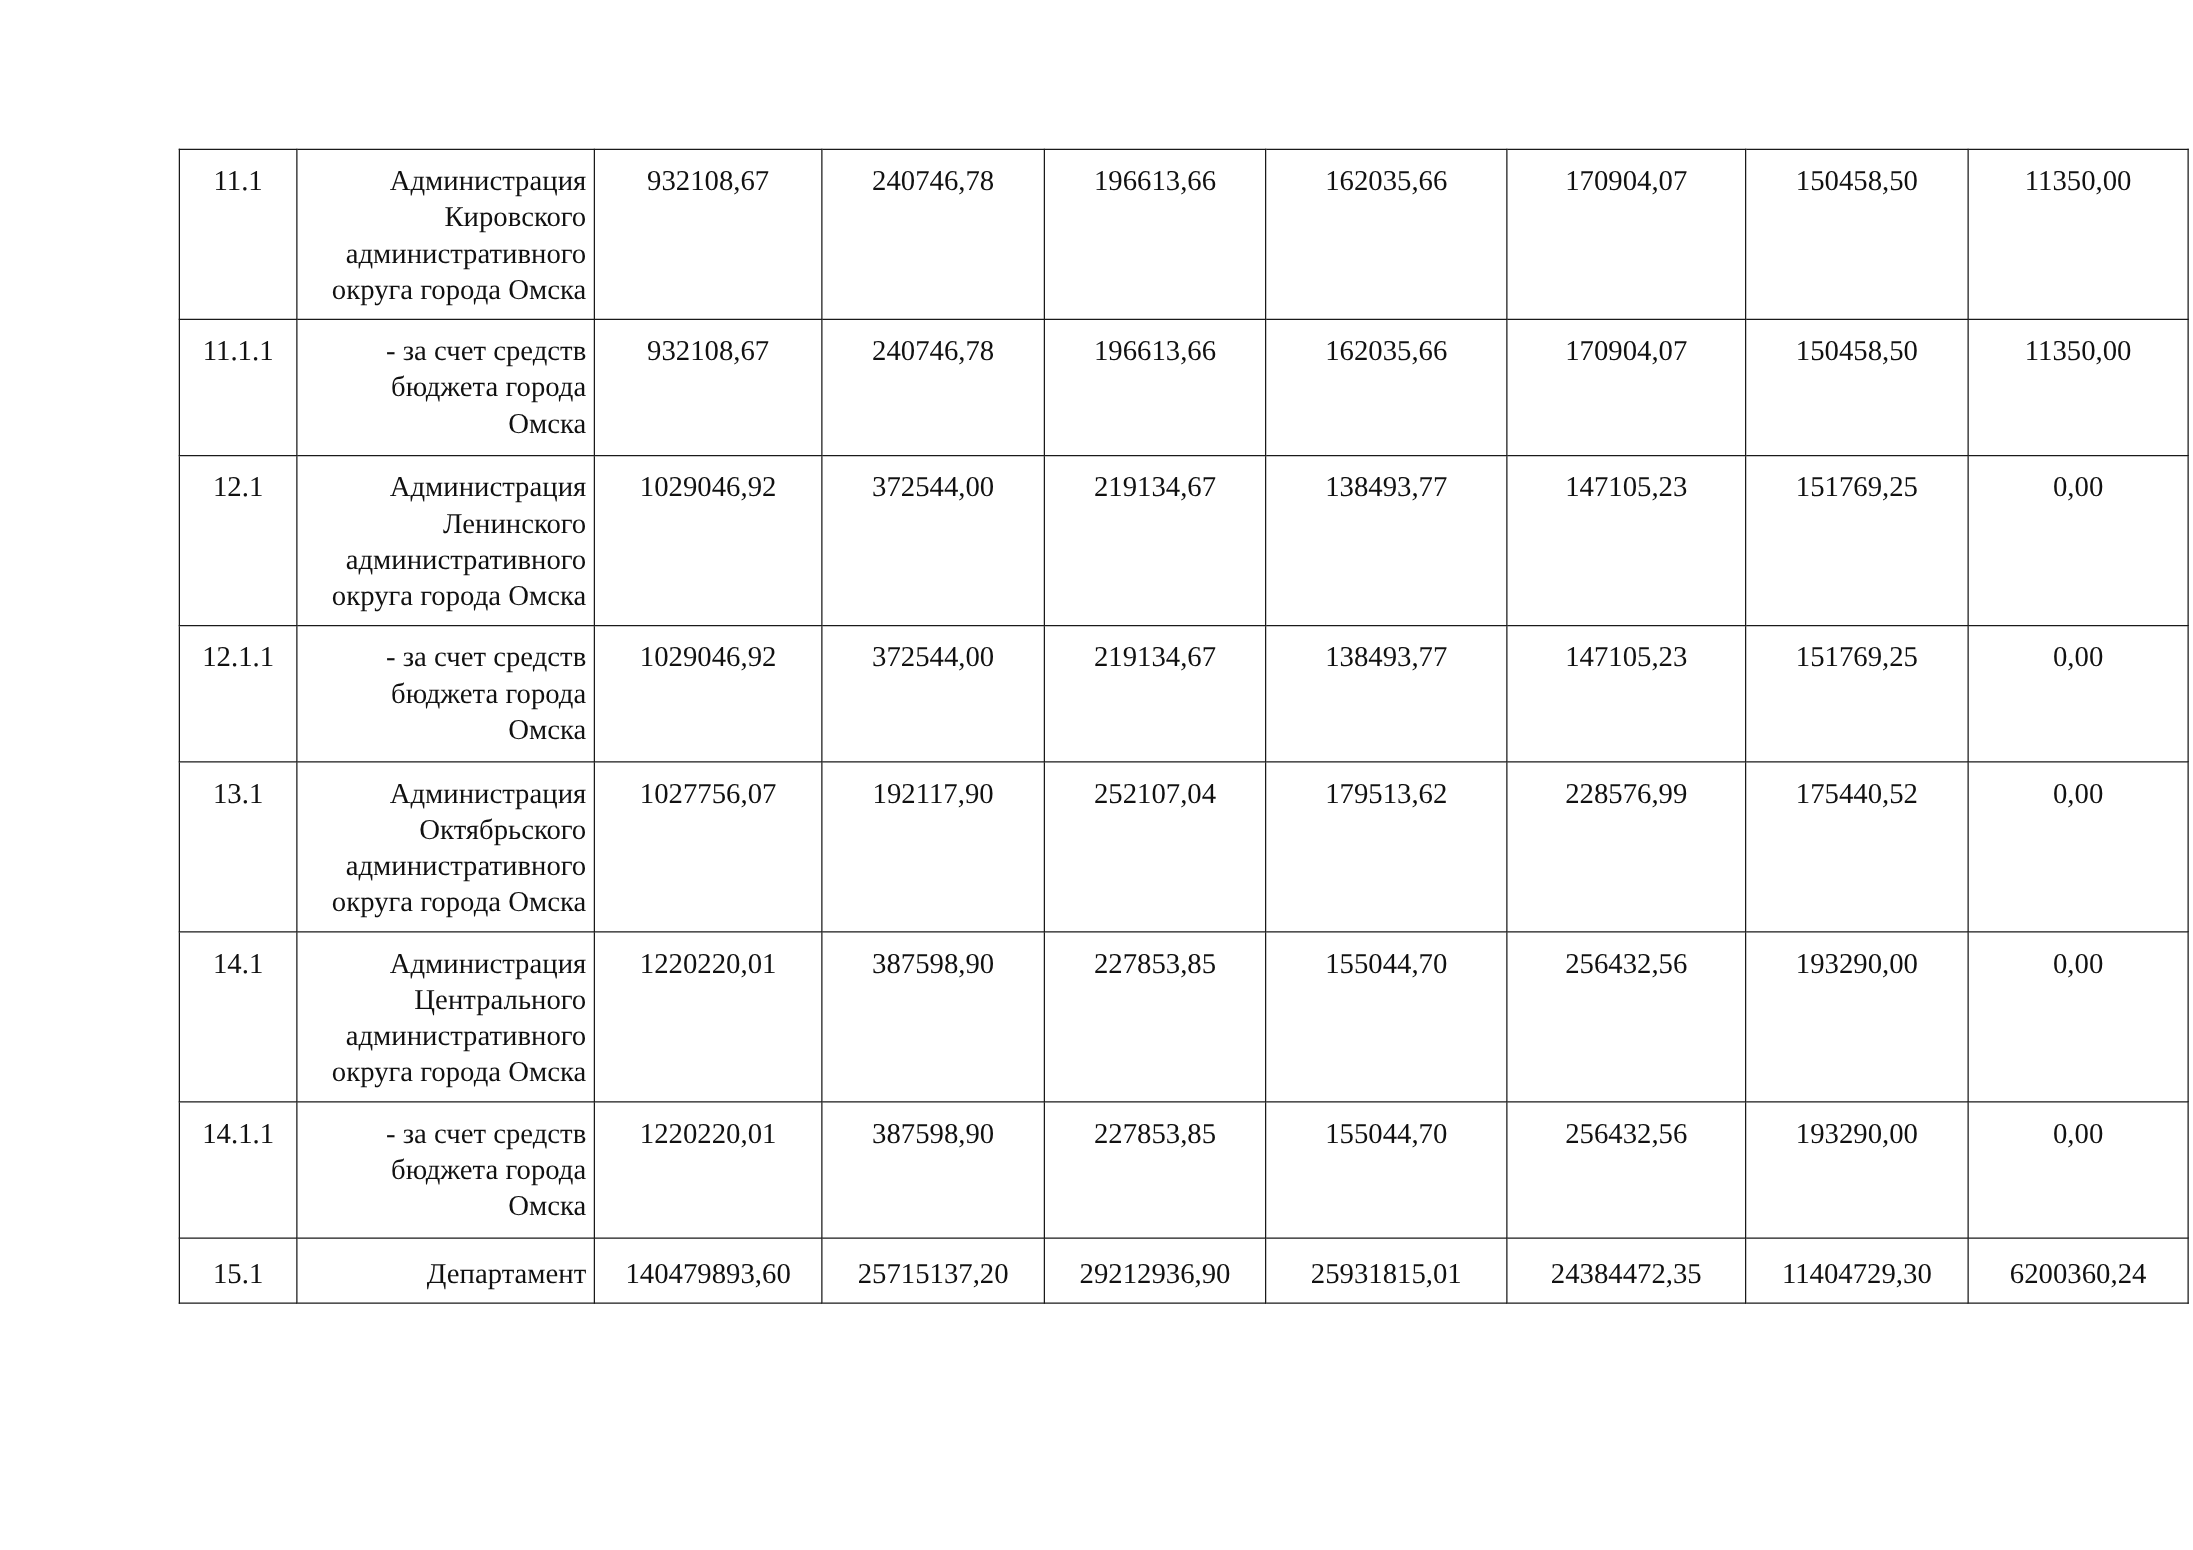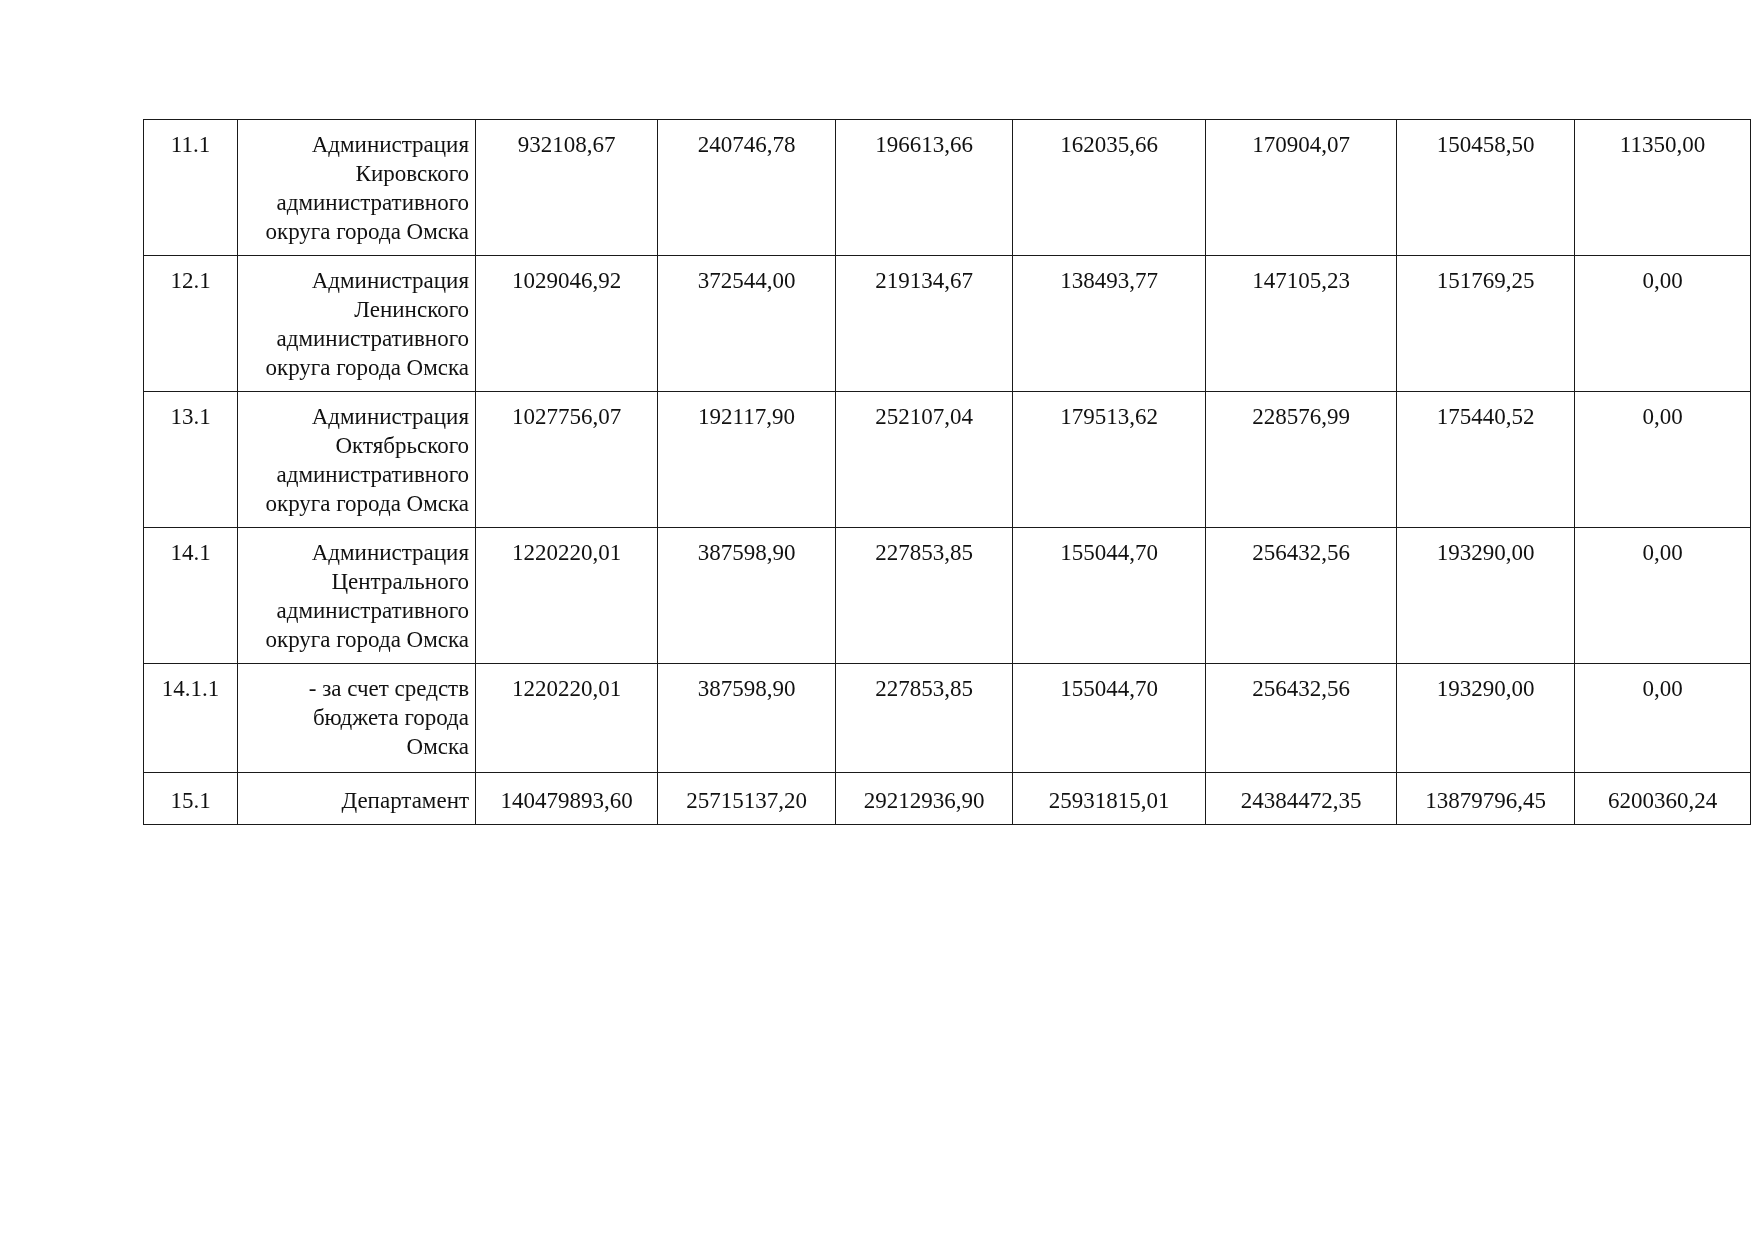--- a/index.html
+++ b/index.html
@@ -75,38 +75,68 @@
         </td>
         <td class="val">932108,67</td>
         <td class="val">240746,78</td>
         <td class="val">196613,66</td>
         <td class="val">162035,66</td>
         <td class="val">170904,07</td>
         <td class="val">150458,50</td>
         <td class="val">11350,00</td>
       </tr>
 
+      <tr class="row-sub">
+        <td class="num-col">11.1.1</td>
+        <td class="name-col">
+          <span class="name-line">- за счет средств</span>
+          <span class="name-line">бюджета города</span>
+          <span class="name-line">Омска</span>
+        </td>
+        <td class="val">932108,67</td>
+        <td class="val">240746,78</td>
+        <td class="val">196613,66</td>
+        <td class="val">162035,66</td>
+        <td class="val">170904,07</td>
+        <td class="val">150458,50</td>
+        <td class="val">11350,00</td>
+      </tr>
 
       <tr class="row-main">
         <td class="num-col">12.1</td>
         <td class="name-col">
           <span class="name-line">Администрация</span>
           <span class="name-line">Ленинского</span>
           <span class="name-line">административного</span>
           <span class="name-line">округа города Омска</span>
         </td>
         <td class="val">1029046,92</td>
         <td class="val">372544,00</td>
         <td class="val">219134,67</td>
         <td class="val">138493,77</td>
         <td class="val">147105,23</td>
         <td class="val">151769,25</td>
         <td class="val">0,00</td>
       </tr>
 
+      <tr class="row-sub">
+        <td class="num-col">12.1.1</td>
+        <td class="name-col">
+          <span class="name-line">- за счет средств</span>
+          <span class="name-line">бюджета города</span>
+          <span class="name-line">Омска</span>
+        </td>
+        <td class="val">1029046,92</td>
+        <td class="val">372544,00</td>
+        <td class="val">219134,67</td>
+        <td class="val">138493,77</td>
+        <td class="val">147105,23</td>
+        <td class="val">151769,25</td>
+        <td class="val">0,00</td>
+      </tr>
 
       <tr class="row-main">
         <td class="num-col">13.1</td>
         <td class="name-col">
           <span class="name-line">Администрация</span>
           <span class="name-line">Октябрьского</span>
           <span class="name-line">административного</span>
           <span class="name-line">округа города Омска</span>
         </td>
         <td class="val">1027756,07</td>
@@ -155,18 +185,18 @@
       <tr class="row-total">
         <td class="num-col">15.1</td>
         <td class="name-col">
           <span class="name-line">Департамент</span>
         </td>
         <td class="val">140479893,60</td>
         <td class="val">25715137,20</td>
         <td class="val">29212936,90</td>
         <td class="val">25931815,01</td>
         <td class="val">24384472,35</td>
-        <td class="val">13879796,45</td>
+        <td class="val">11404729,30</td>
         <td class="val">6200360,24</td>
       </tr>
     </tbody>
   </table>
 </div>
 
 </body></html>

